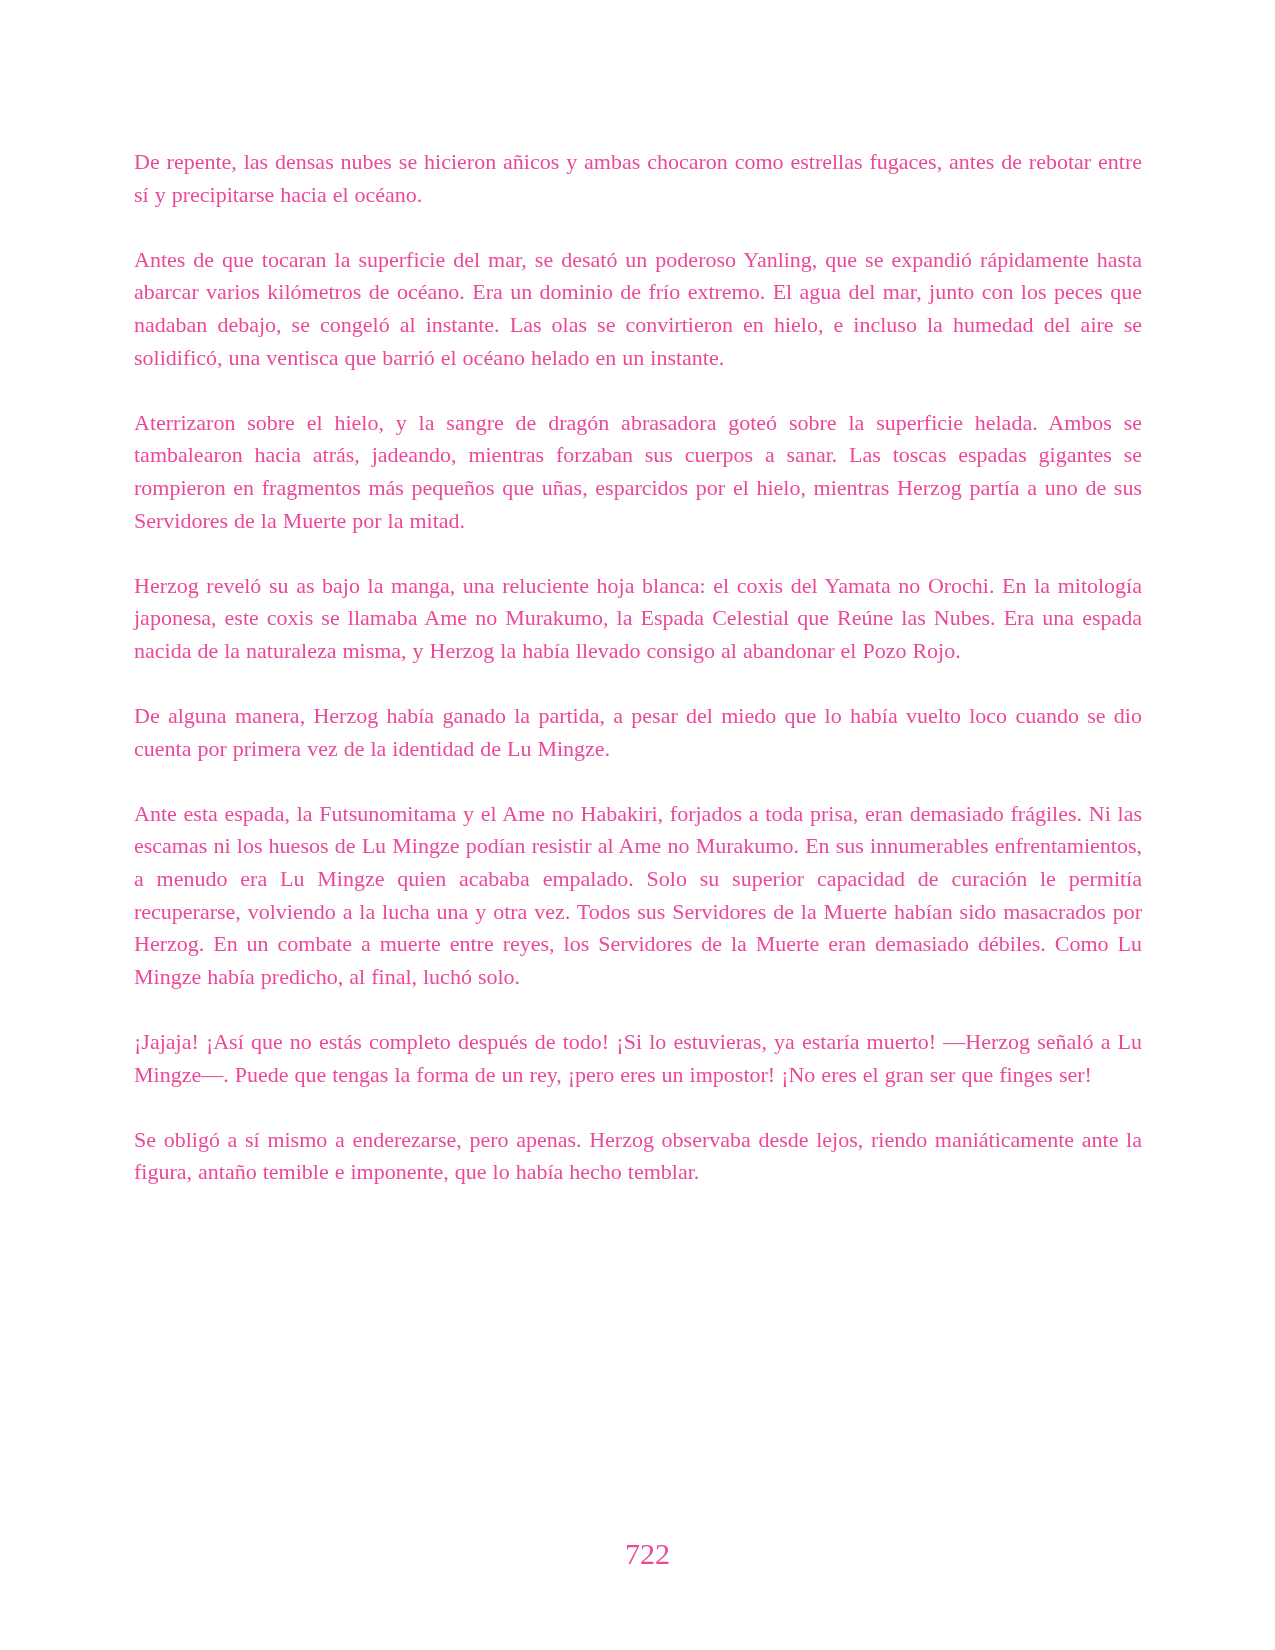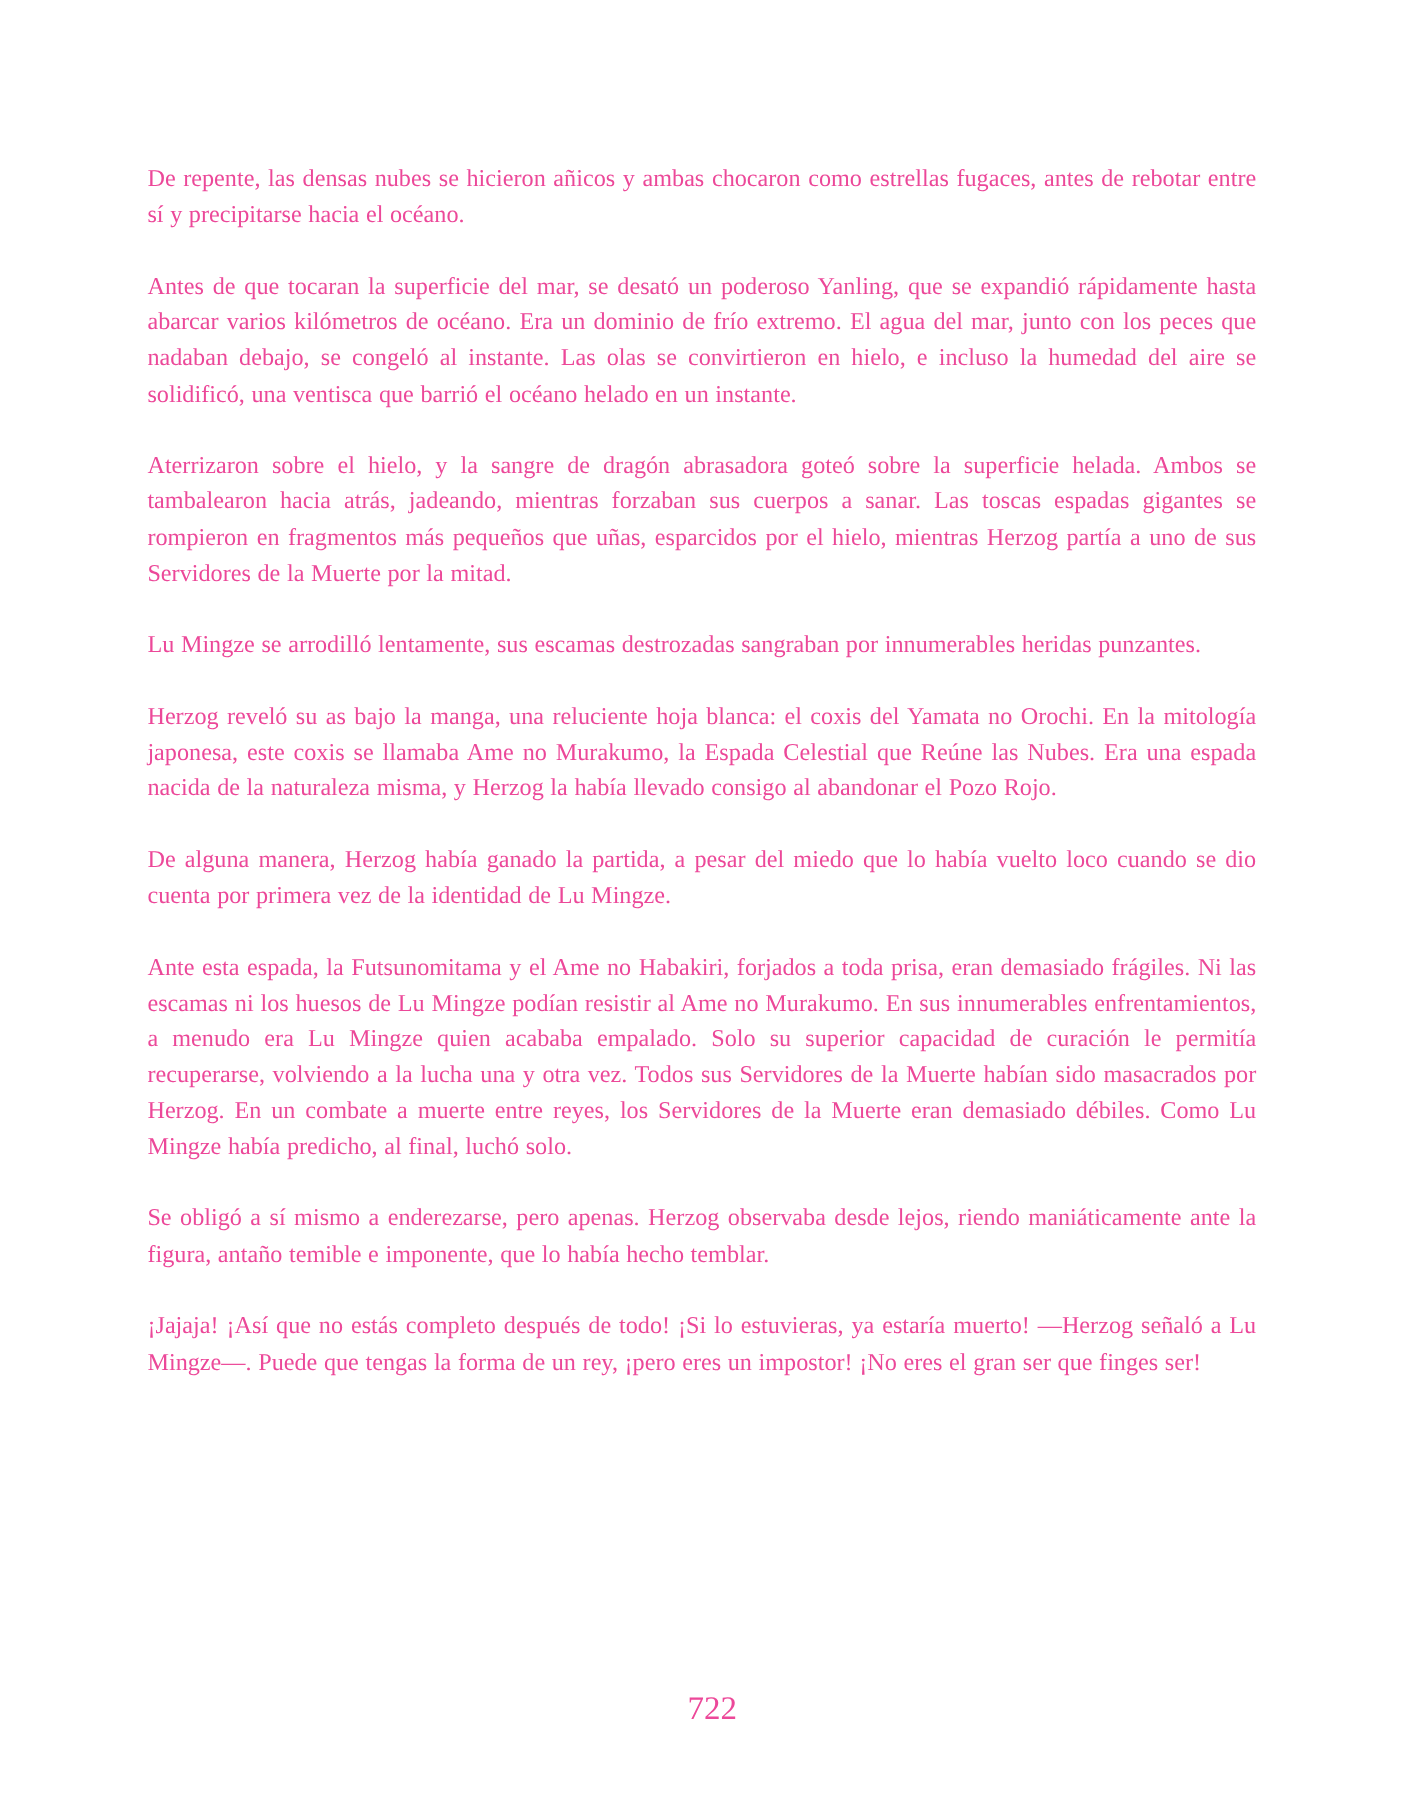--- a/index.html
+++ b/index.html
@@ -43,21 +43,20 @@
   }
 </style>
 </head>
 <body>
 
 <div class="page">
   <main class="text-block">
     <p>De repente, las densas nubes se hicieron añicos y ambas chocaron como estrellas fugaces, antes de rebotar entre sí y precipitarse hacia el océano.</p>
     <p>Antes de que tocaran la superficie del mar, se desató un poderoso Yanling, que se expandió rápidamente hasta abarcar varios kilómetros de océano. Era un dominio de frío extremo. El agua del mar, junto con los peces que nadaban debajo, se congeló al instante. Las olas se convirtieron en hielo, e incluso la humedad del aire se solidificó, una ventisca que barrió el océano helado en un instante.</p>
     <p>Aterrizaron sobre el hielo, y la sangre de dragón abrasadora goteó sobre la superficie helada. Ambos se tambalearon hacia atrás, jadeando, mientras forzaban sus cuerpos a sanar. Las toscas espadas gigantes se rompieron en fragmentos más pequeños que uñas, esparcidos por el hielo, mientras Herzog partía a uno de sus Servidores de la Muerte por la mitad.</p>
-    <p>Lu Mingze se arrodilló lentamente, sus escamas destrozadas sangraban por innumerables heridas punzantes.</p>
     <p>Herzog reveló su as bajo la manga, una reluciente hoja blanca: el coxis del Yamata no Orochi. En la mitología japonesa, este coxis se llamaba Ame no Murakumo, la Espada Celestial que Reúne las Nubes. Era una espada nacida de la naturaleza misma, y Herzog la había llevado consigo al abandonar el Pozo Rojo.</p>
     <p>De alguna manera, Herzog había ganado la partida, a pesar del miedo que lo había vuelto loco cuando se dio cuenta por primera vez de la identidad de Lu Mingze.</p>
     <p>Ante esta espada, la Futsunomitama y el Ame no Habakiri, forjados a toda prisa, eran demasiado frágiles. Ni las escamas ni los huesos de Lu Mingze podían resistir al Ame no Murakumo. En sus innumerables enfrentamientos, a menudo era Lu Mingze quien acababa empalado. Solo su superior capacidad de curación le permitía recuperarse, volviendo a la lucha una y otra vez. Todos sus Servidores de la Muerte habían sido masacrados por Herzog. En un combate a muerte entre reyes, los Servidores de la Muerte eran demasiado débiles. Como Lu Mingze había predicho, al final, luchó solo.</p>
+    <p>¡Jajaja! ¡Así que no estás completo después de todo! ¡Si lo estuvieras, ya estaría muerto! —Herzog señaló a Lu Mingze—. Puede que tengas la forma de un rey, ¡pero eres un impostor! ¡No eres el gran ser que finges ser!</p>
     <p>Se obligó a sí mismo a enderezarse, pero apenas. Herzog observaba desde lejos, riendo maniáticamente ante la figura, antaño temible e imponente, que lo había hecho temblar.</p>
-    <p>¡Jajaja! ¡Así que no estás completo después de todo! ¡Si lo estuvieras, ya estaría muerto! —Herzog señaló a Lu Mingze—. Puede que tengas la forma de un rey, ¡pero eres un impostor! ¡No eres el gran ser que finges ser!</p>
   </main>
   <div class="page-number">722</div>
 </div>
 
 </body></html>

